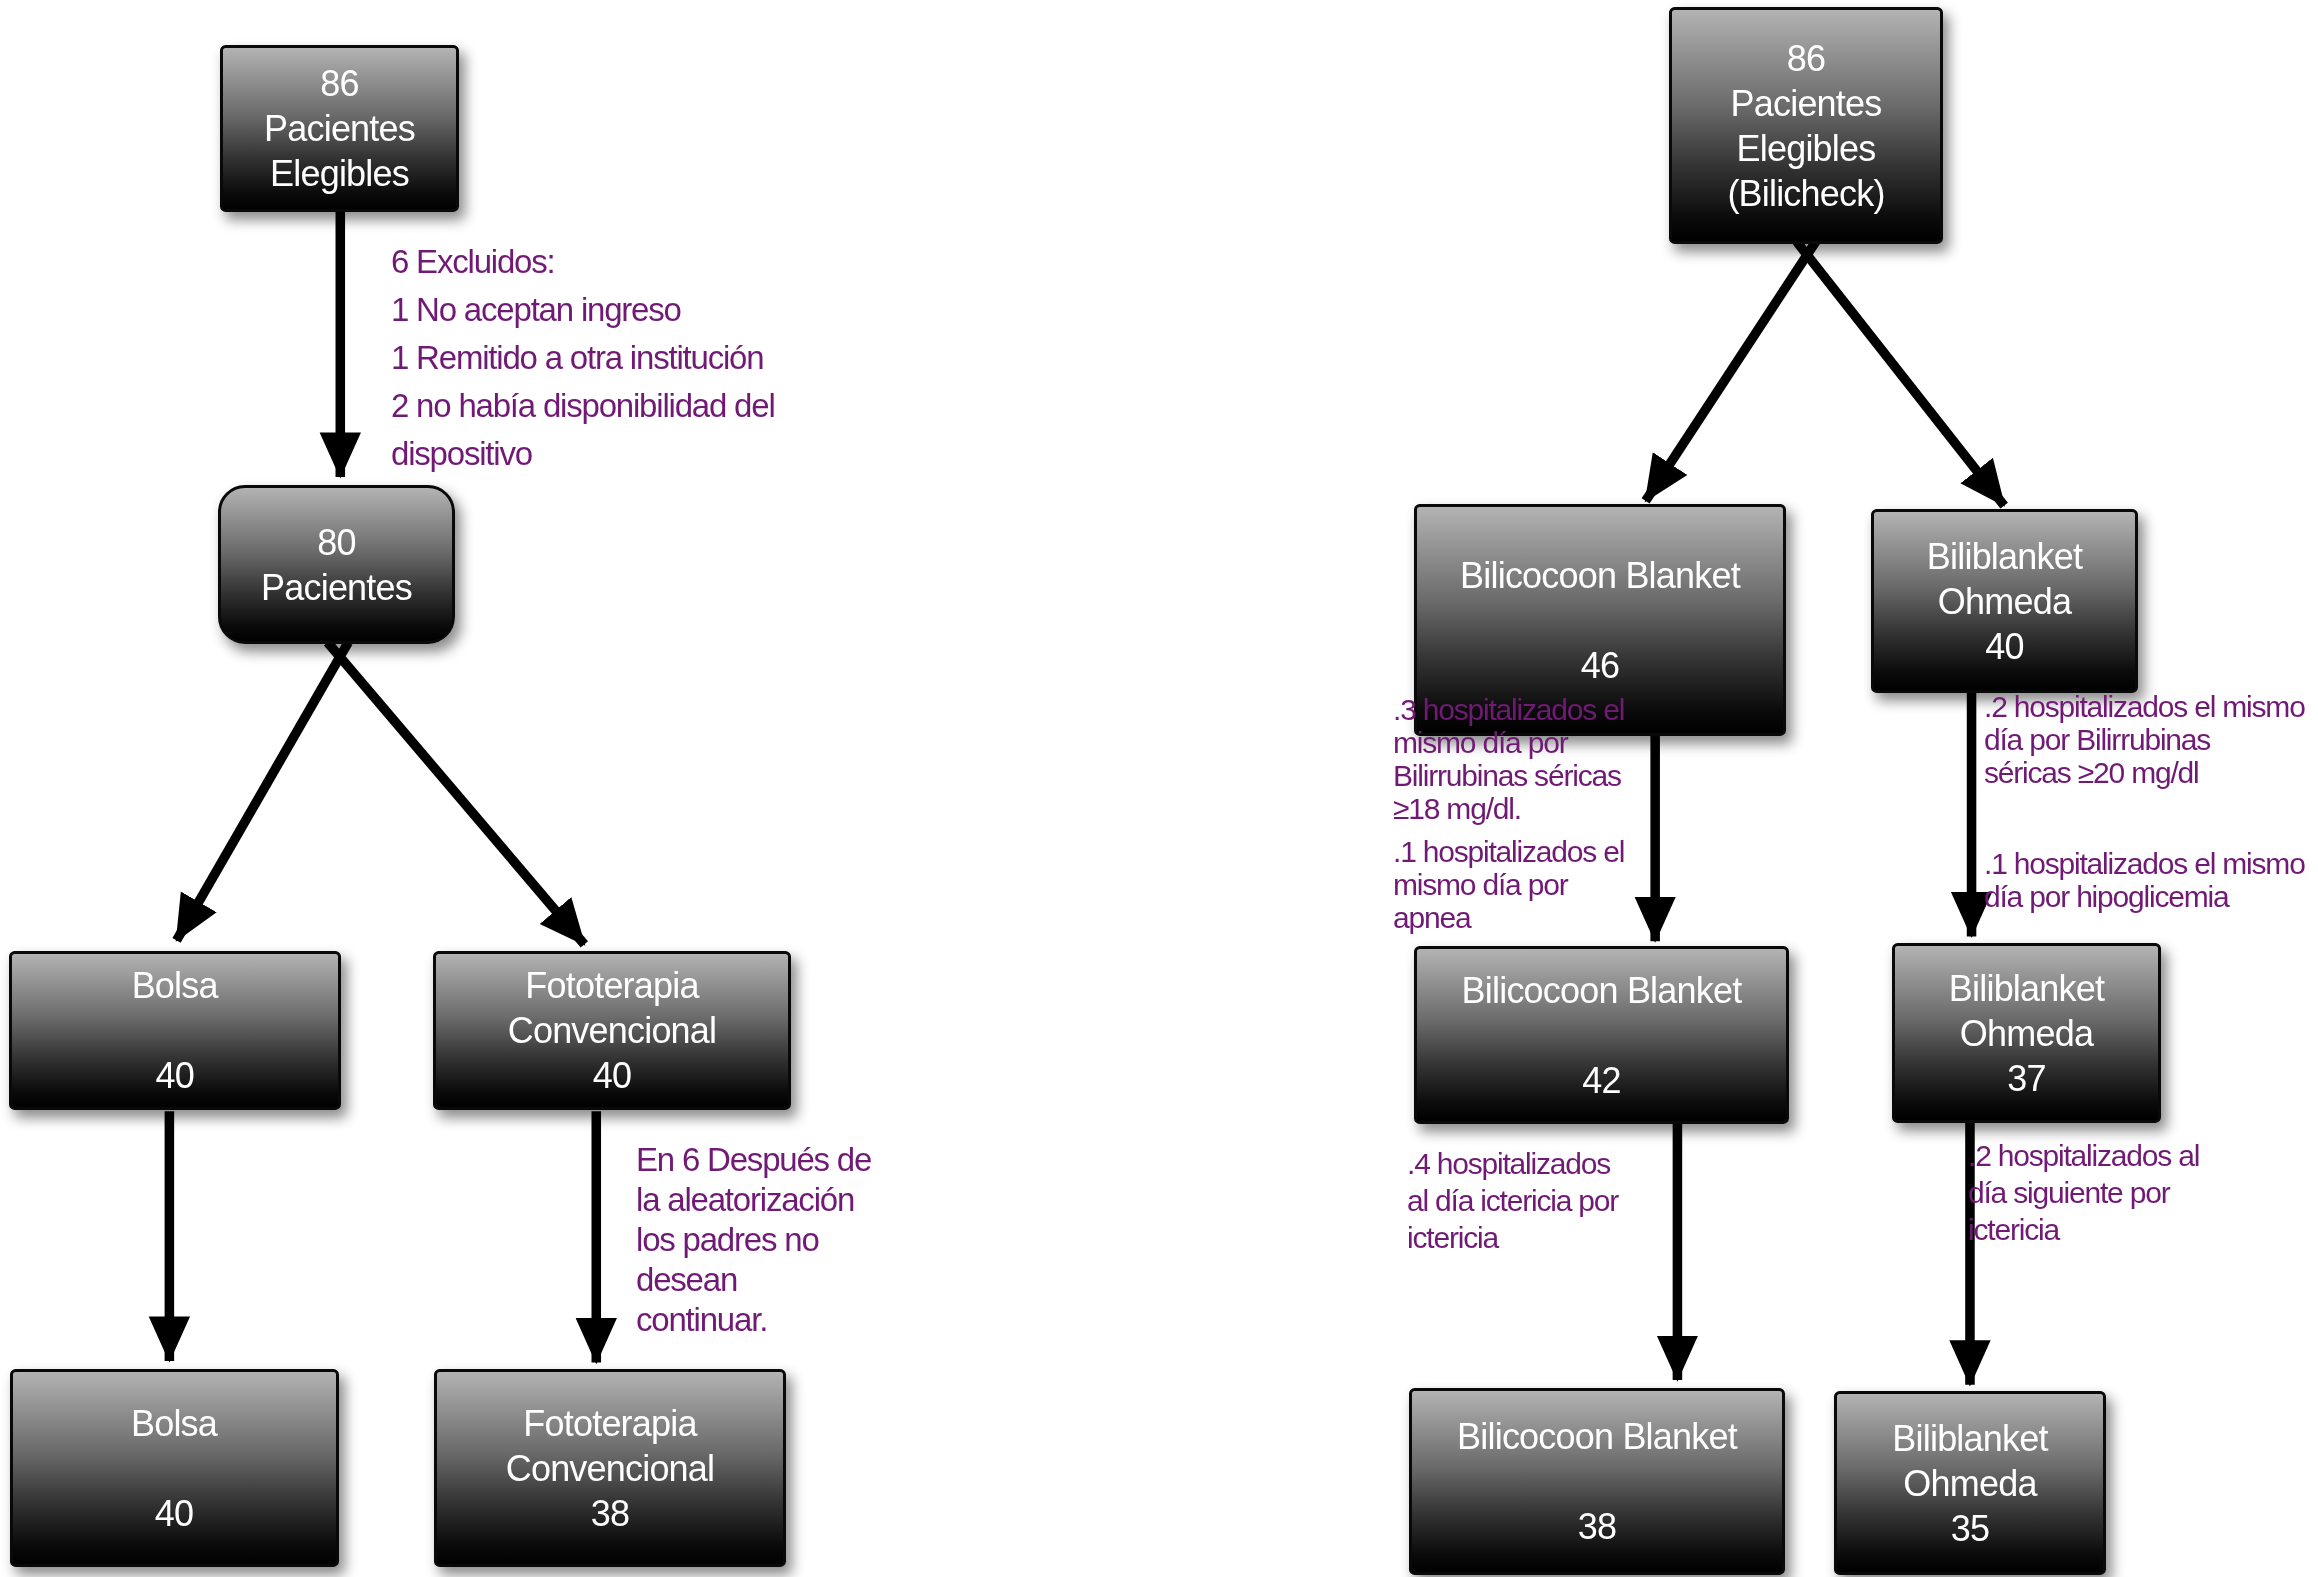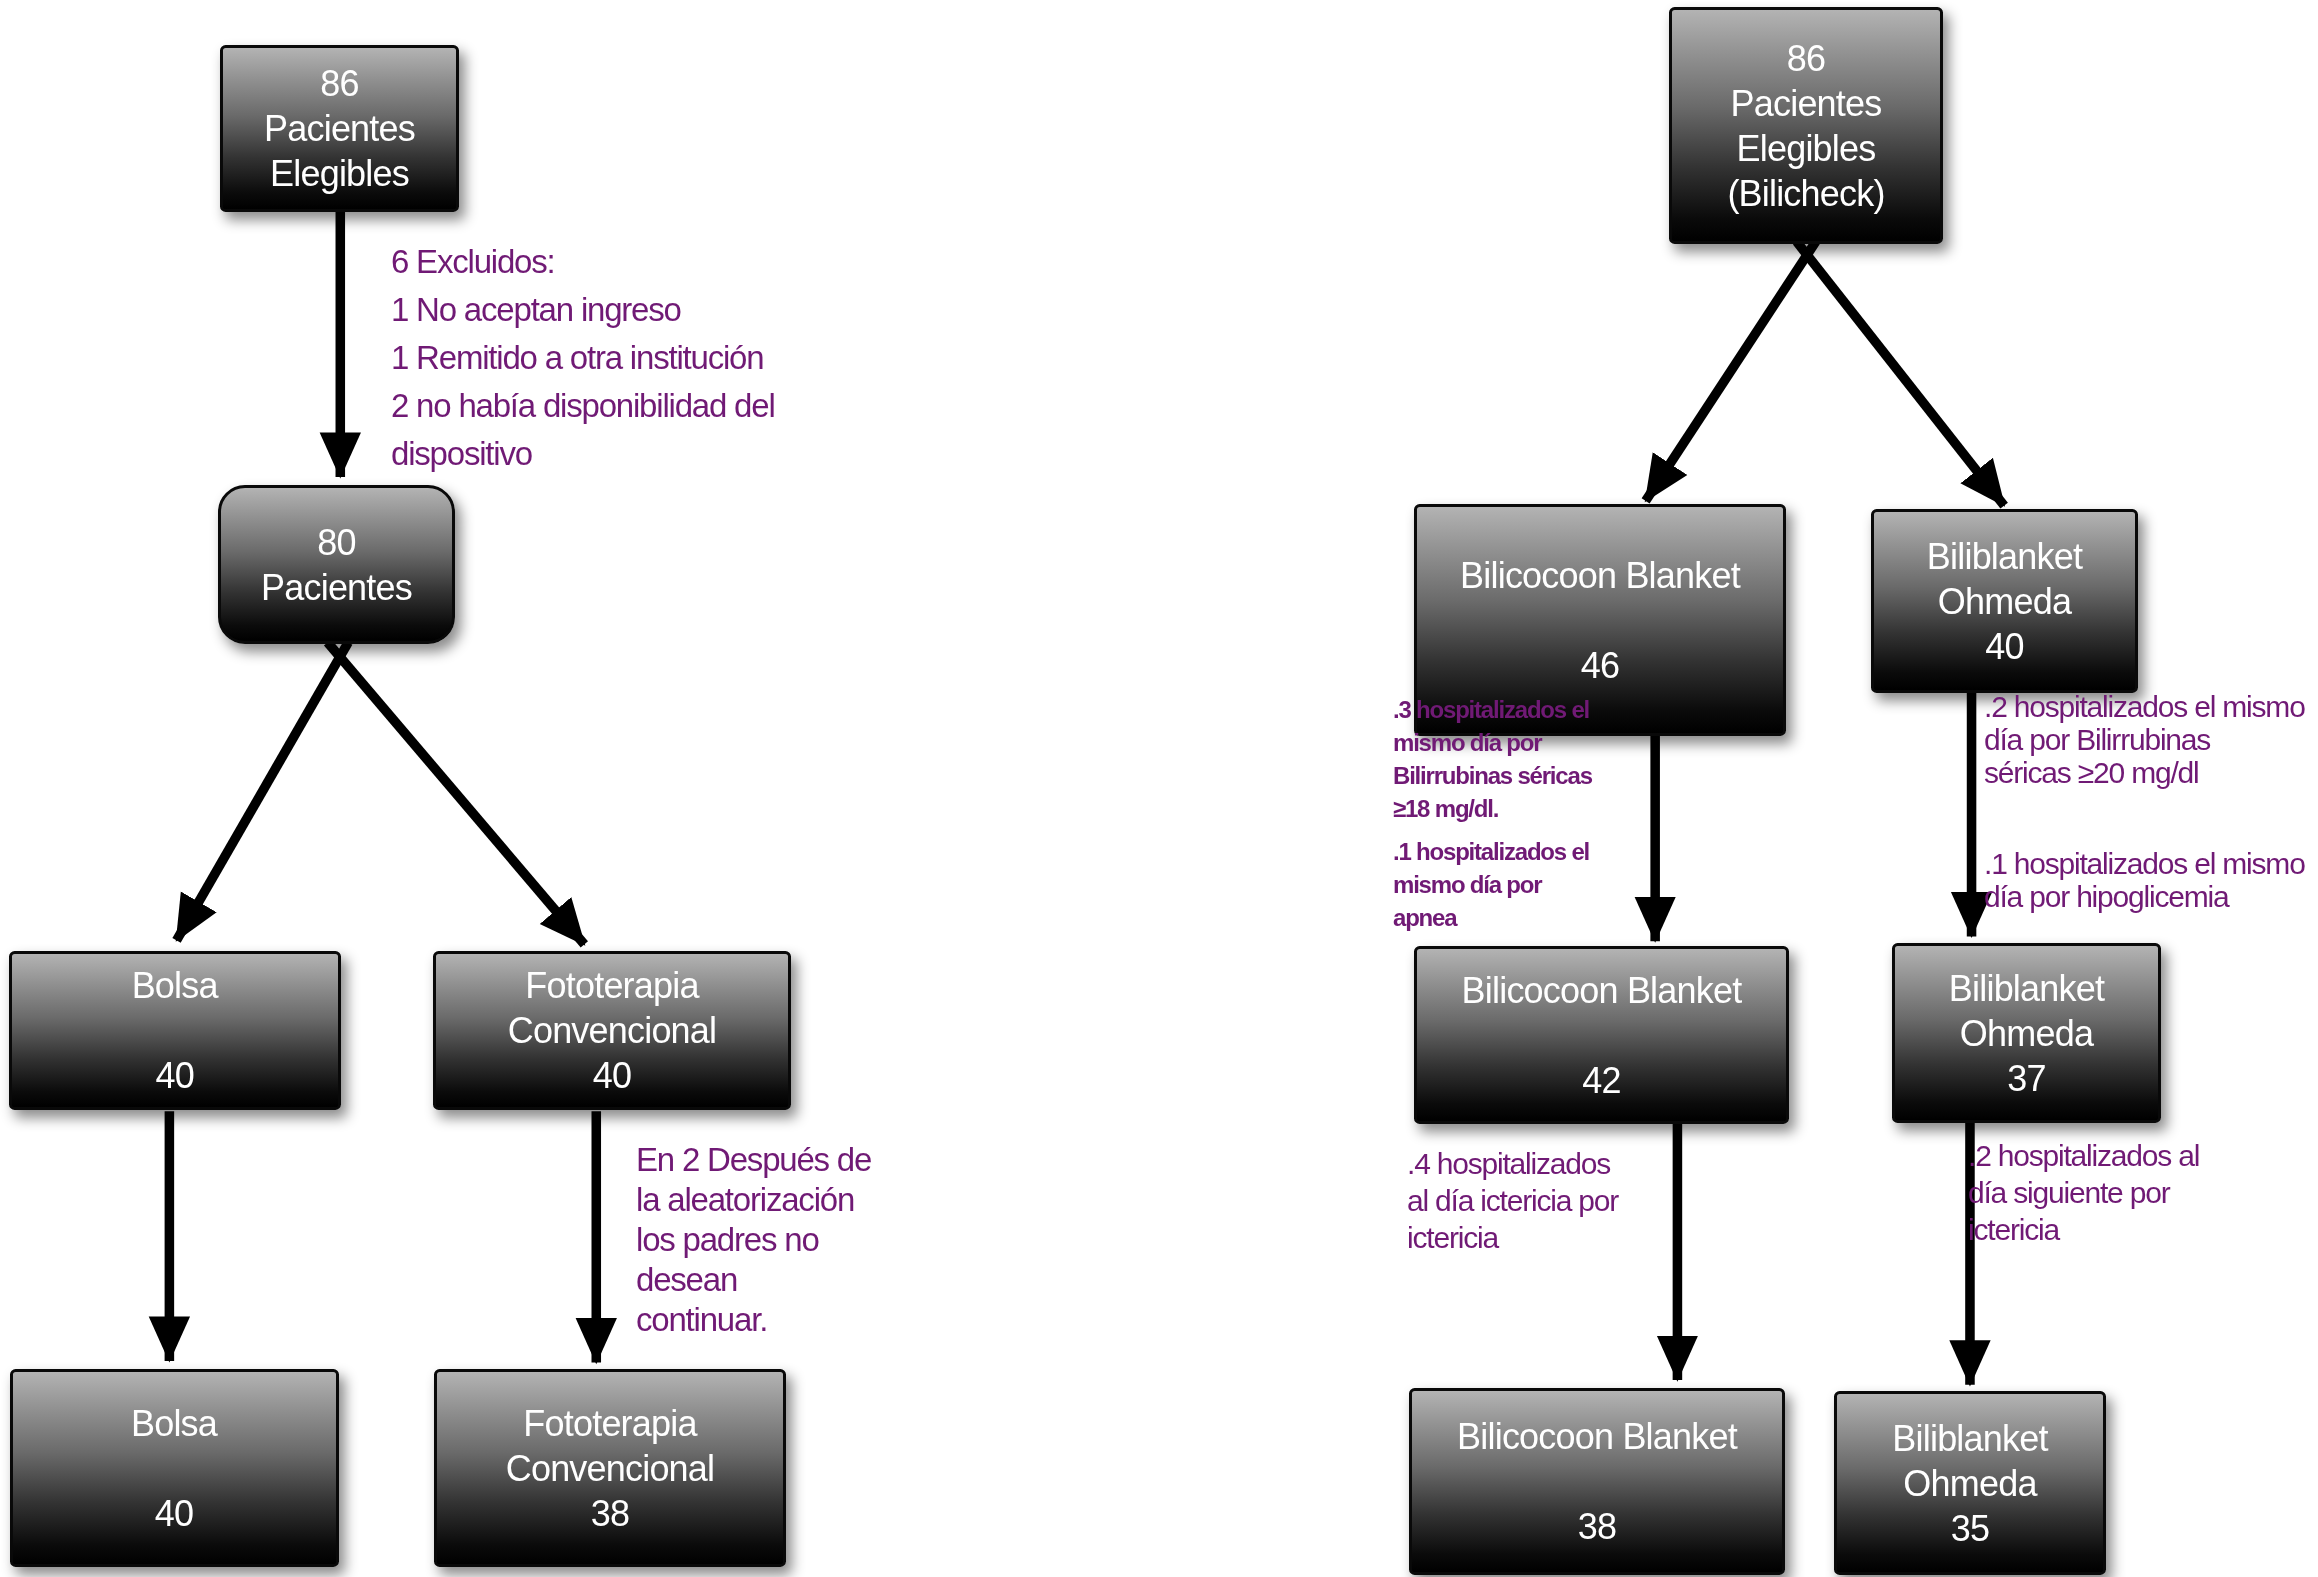--- a/index.html
+++ b/index.html
@@ -37,21 +37,21 @@
   .note {
     position: absolute;
     z-index: 2;
     color: #701a75;
     letter-spacing: -1.2px;
   }
   .note .nl { white-space: nowrap; }
 
   .note-excl     { left: 391px;  top: 238px;  font-size: 33px; line-height: 48px; }
   .note-withdraw { left: 636px;  top: 1140px; font-size: 33px; line-height: 40px; }
-  .note-r1       { left: 1393px; top: 693px;  font-size: 24px; line-height: 33px; font-weight: bold; }
+  .note-r1       { left: 1393px; top: 693px;  font-size: 30px; line-height: 33px; }
   .note-r2       { left: 1984px; top: 690px;  font-size: 30px; line-height: 33px; }
   .note-r3       { left: 1407px; top: 1145px; font-size: 30px; line-height: 37px; }
   .note-r4       { left: 1968px; top: 1137px; font-size: 30px; line-height: 37px; }
   .gap-small { margin-top: 9.5px; }
   .gap-big   { margin-top: 58px; }
 </style>
 </head>
 <body>
 
 <div class="canvas">
@@ -100,21 +100,21 @@
     <div class="bl">40</div>
   </div>
 
   <div class="box" style="left:433px; top:951px; width:358px; height:159px;">
     <div class="bl">Fototerapia</div>
     <div class="bl">Convencional</div>
     <div class="bl">40</div>
   </div>
 
   <div class="note note-withdraw">
-    <div class="nl">En 2 Después de</div>
+    <div class="nl">En 6 Después de</div>
     <div class="nl">la aleatorización</div>
     <div class="nl">los padres no</div>
     <div class="nl">desean</div>
     <div class="nl">continuar.</div>
   </div>
 
   <div class="box" style="left:9.5px; top:1369px; width:329px; height:198px;">
     <div class="bl">Bolsa</div>
     <div class="bl"></div>
     <div class="bl">40</div>

